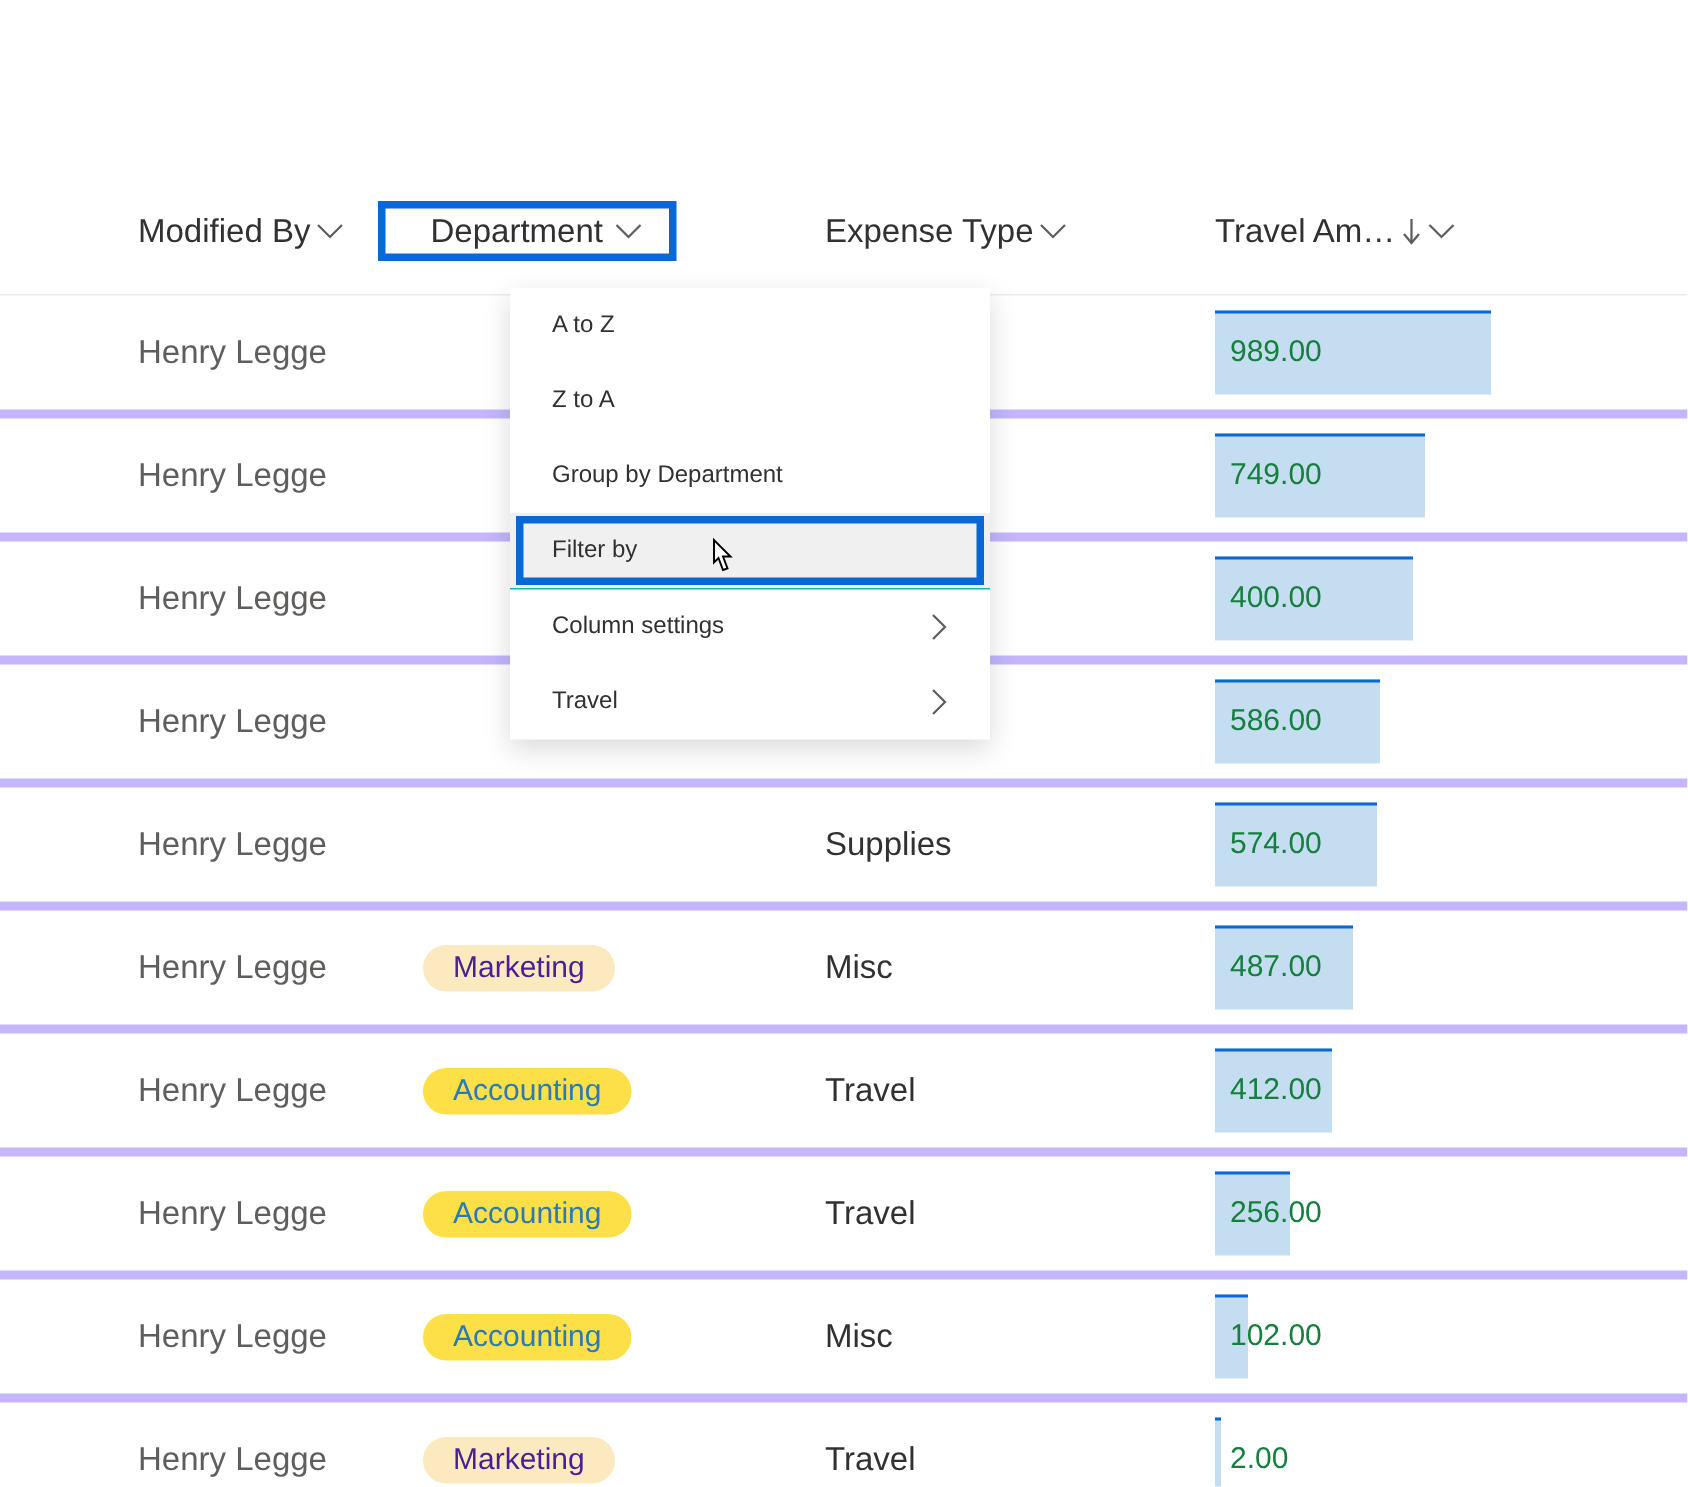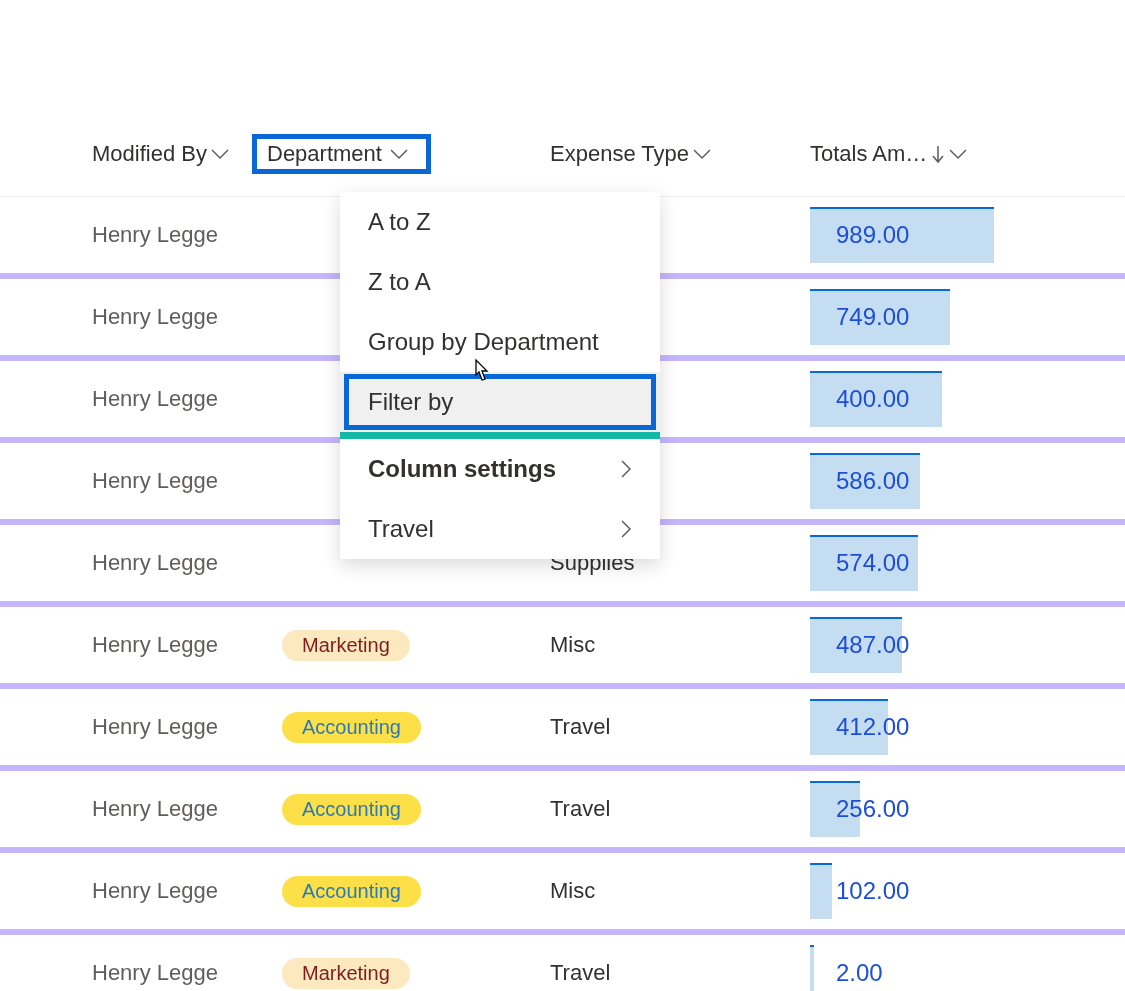--- a/index.html
+++ b/index.html
@@ -37,21 +37,21 @@
   .col-type     { width: 260px; padding-left: 0 !important; }
   .col-amount   { padding-left: 0 !important; }
 
   .th-inner {
     display: inline-flex;
     align-items: center;
     gap: 4px;
   }
   .th-dept-box {
     border: 5px solid #0a68d6;
-    padding: 2px 18px 2px 10px;
+    padding: 2px 18px 2px 30px;
     margin-left: -18px;
     display: inline-flex;
     align-items: center;
     gap: 8px;
   }
   .chev {
     display: inline-block;
   }
   .chev svg { display: block; }
   .sort-arrow svg { display:block; }
@@ -68,65 +68,65 @@
   td.col-type { color: #323130; margin-left: 17px; }
 
   .pill {
     display: inline-flex;
     align-items: center;
     padding: 4px 20px;
     border-radius: 999px;
     font-size: 20px;
     margin-left: 12px;
   }
-  .pill-marketing { background: #fde9c0; color: #7f1d1d; }
+  .pill-marketing { background: #fde9c0; color: #4c1d95; }
   .pill-accounting { background: #fde047; color: #2a7ab7; }
 
   .amount-cell {
     position: relative;
     height: 76px;
   }
   .amount-bar {
     position: absolute;
     left: 0;
     top: 10px;
     bottom: 10px;
     background: #c5ddf1;
     border-top: 2px solid #0a68d6;
   }
   .amount-text {
     position: absolute;
-    left: 26px;
+    left: 10px;
     top: 50%;
     transform: translateY(-50%);
-    color: #1d4ed8;
-    font-size: 24px;
+    color: #15803d;
+    font-size: 20px;
   }
 
   
   .dropdown {
     position: absolute;
     left: 340px;
     top: 192px;
     width: 320px;
     background: #fff;
     box-shadow: 0 6px 18px rgba(0,0,0,0.15);
     z-index: 10;
-    font-size: 24px;
+    font-size: 16px;
   }
   .menu-item {
     display: flex;
     align-items: center;
     justify-content: space-between;
     padding: 16px 28px;
     color: #323130;
     cursor: pointer;
     position: relative;
   }
-  .menu-sep { border-top: 7px solid #14b8a6; font-weight: bold; }
+  .menu-sep { border-top: 1px solid #14b8a6; }
   .menu-hover {
     background: #f0f0f0;
   }
   .filter-highlight {
     position: absolute;
     left: 4px; right: 4px; top: 2px; bottom: 2px;
     border: 5px solid #0a68d6;
     pointer-events: none;
   }
   .submenu-chev svg { display:block; }
@@ -173,21 +173,21 @@
             <span>Expense Type</span>
             <span class="chev">
               <svg width="18" height="12" viewBox="0 0 18 12">
                   <path d="M1 2 L9 10 L17 2" fill="none" stroke="#605e5c" stroke-width="1.5"></path>
                 </svg>
             </span>
           </span>
         </th>
         <th class="col-amount">
           <span class="th-inner">
-            <span>Totals Am…</span>
+            <span>Travel Am…</span>
             <span class="sort-arrow">
               <svg width="14" height="20" viewBox="0 0 14 20">
                   <path d="M7 2 L7 18 M2 12 L7 18 L12 12" fill="none" stroke="#605e5c" stroke-width="1.5"></path>
                 </svg>
             </span>
             <span class="chev">
               <svg width="18" height="12" viewBox="0 0 18 12">
                   <path d="M1 2 L9 10 L17 2" fill="none" stroke="#605e5c" stroke-width="1.5"></path>
                 </svg>
             </span>

